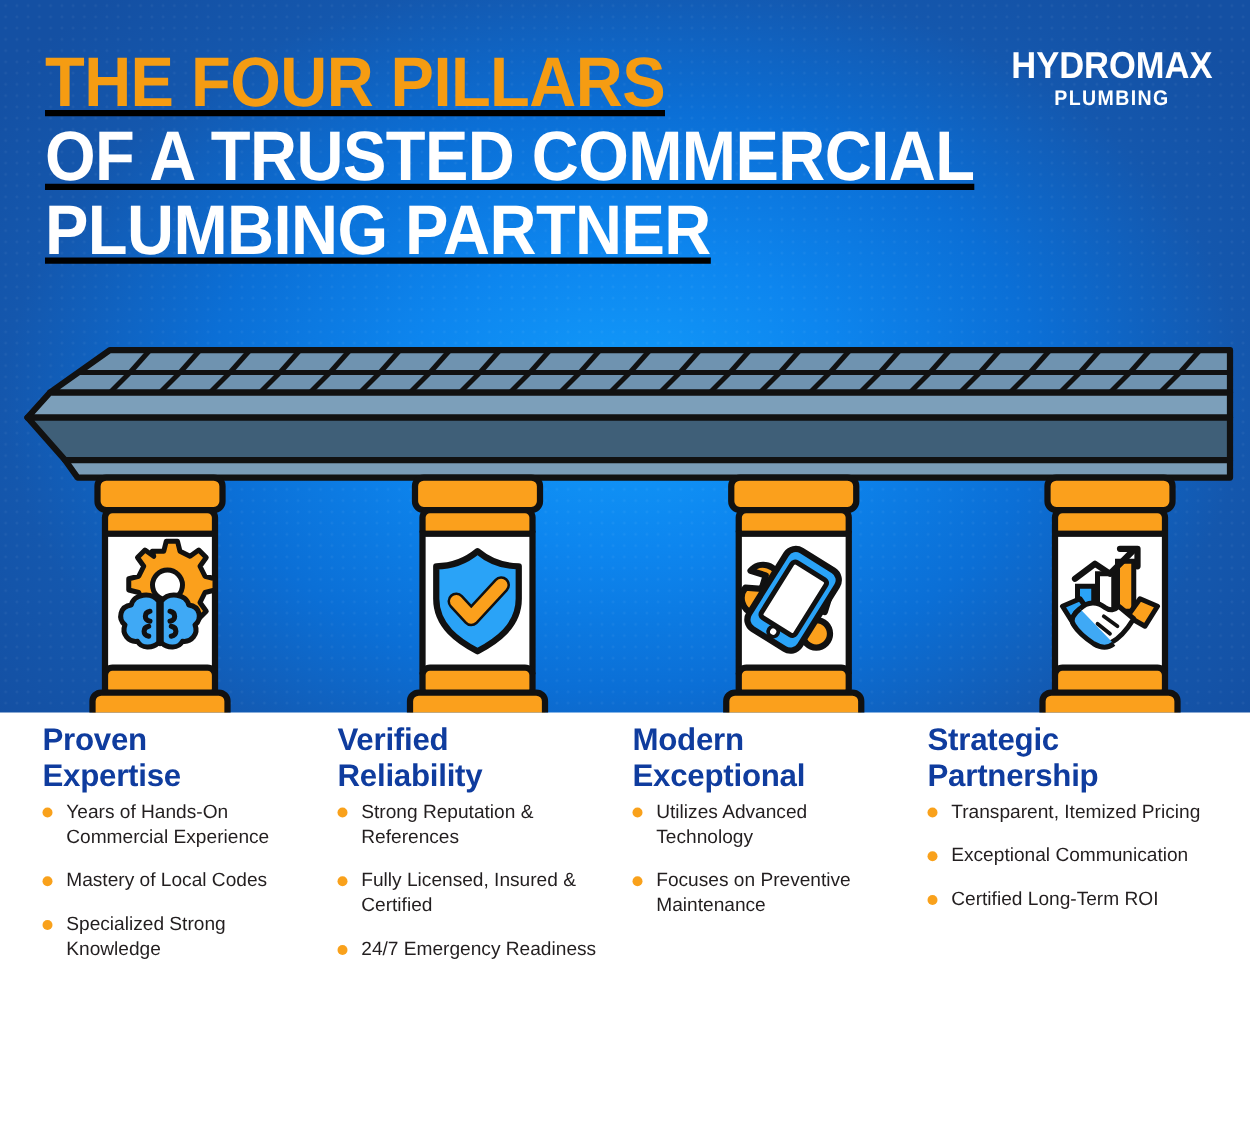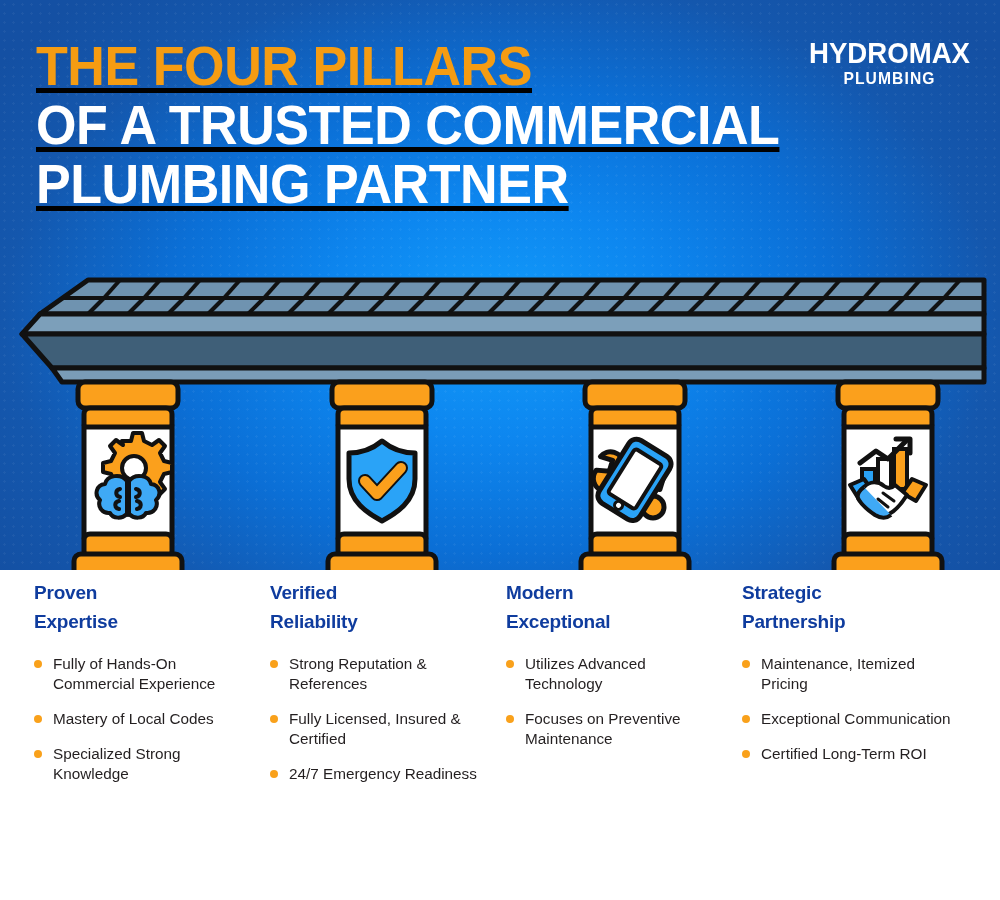--- a/index.html
+++ b/index.html
@@ -54,22 +54,22 @@
   }
 
   
   .temple { position:absolute; left:0; top:272px; width:1000px; height:298px; }
 
   
   .cols { position:absolute; left:0; top:578px; width:1000px; height:322px;
           display:flex; padding:0 22px 0 34px; }
   .col { width:250px; padding-right:16px; }
   .col h3 {
-    color:#0f3c9e; font-weight:bold; font-size:19px; line-height:29px;
-    letter-spacing:-0.2px; margin-bottom:18px;
+    color:#0f3c9e; font-weight:bold; font-size:25px; line-height:29px;
+    letter-spacing:-0.2px; margin-bottom:4px;
     font-family:"Liberation Sans", sans-serif;
   }
   .col h3 .l2 { display:block; }
   ul { list-style:none; }
   li { position:relative; padding-left:19px; margin-bottom:15px;
        font-size:15.3px; line-height:20px; color:#231f20; }
   li::before {
     content:""; position:absolute; left:0; top:6px;
     width:8px; height:8px; border-radius:50%; background:#f9a11b;
   }
@@ -253,21 +253,21 @@
   </svg>
 
   <div class="cols">
 
     <div class="col">
       <h3>
         <span>Proven</span>
         <span class="l2">Expertise</span>
       </h3>
       <ul>
-        <li>Fully of Hands-On Commercial Experience</li>
+        <li>Years of Hands-On Commercial Experience</li>
         <li>Mastery of Local Codes</li>
         <li>Specialized Strong Knowledge</li>
       </ul>
     </div>
 
     <div class="col">
       <h3>
         <span>Verified</span>
         <span class="l2">Reliability</span>
       </h3>
@@ -288,20 +288,20 @@
         <li>Focuses on Preventive Maintenance</li>
       </ul>
     </div>
 
     <div class="col">
       <h3>
         <span>Strategic</span>
         <span class="l2">Partnership</span>
       </h3>
       <ul>
-        <li>Maintenance, Itemized Pricing</li>
+        <li>Transparent, Itemized Pricing</li>
         <li>Exceptional Communication</li>
         <li>Certified Long-Term ROI</li>
       </ul>
     </div>
 
   </div>
 </div>
 
 </body></html>

